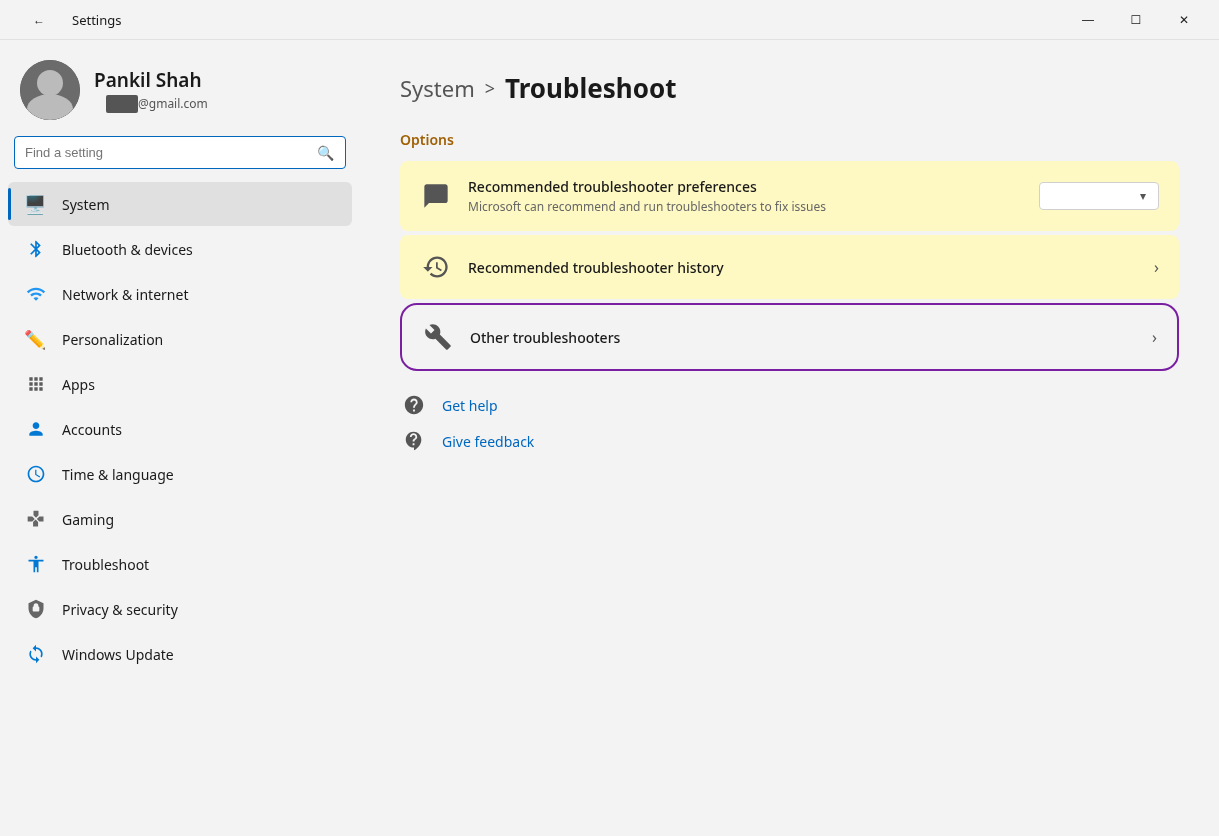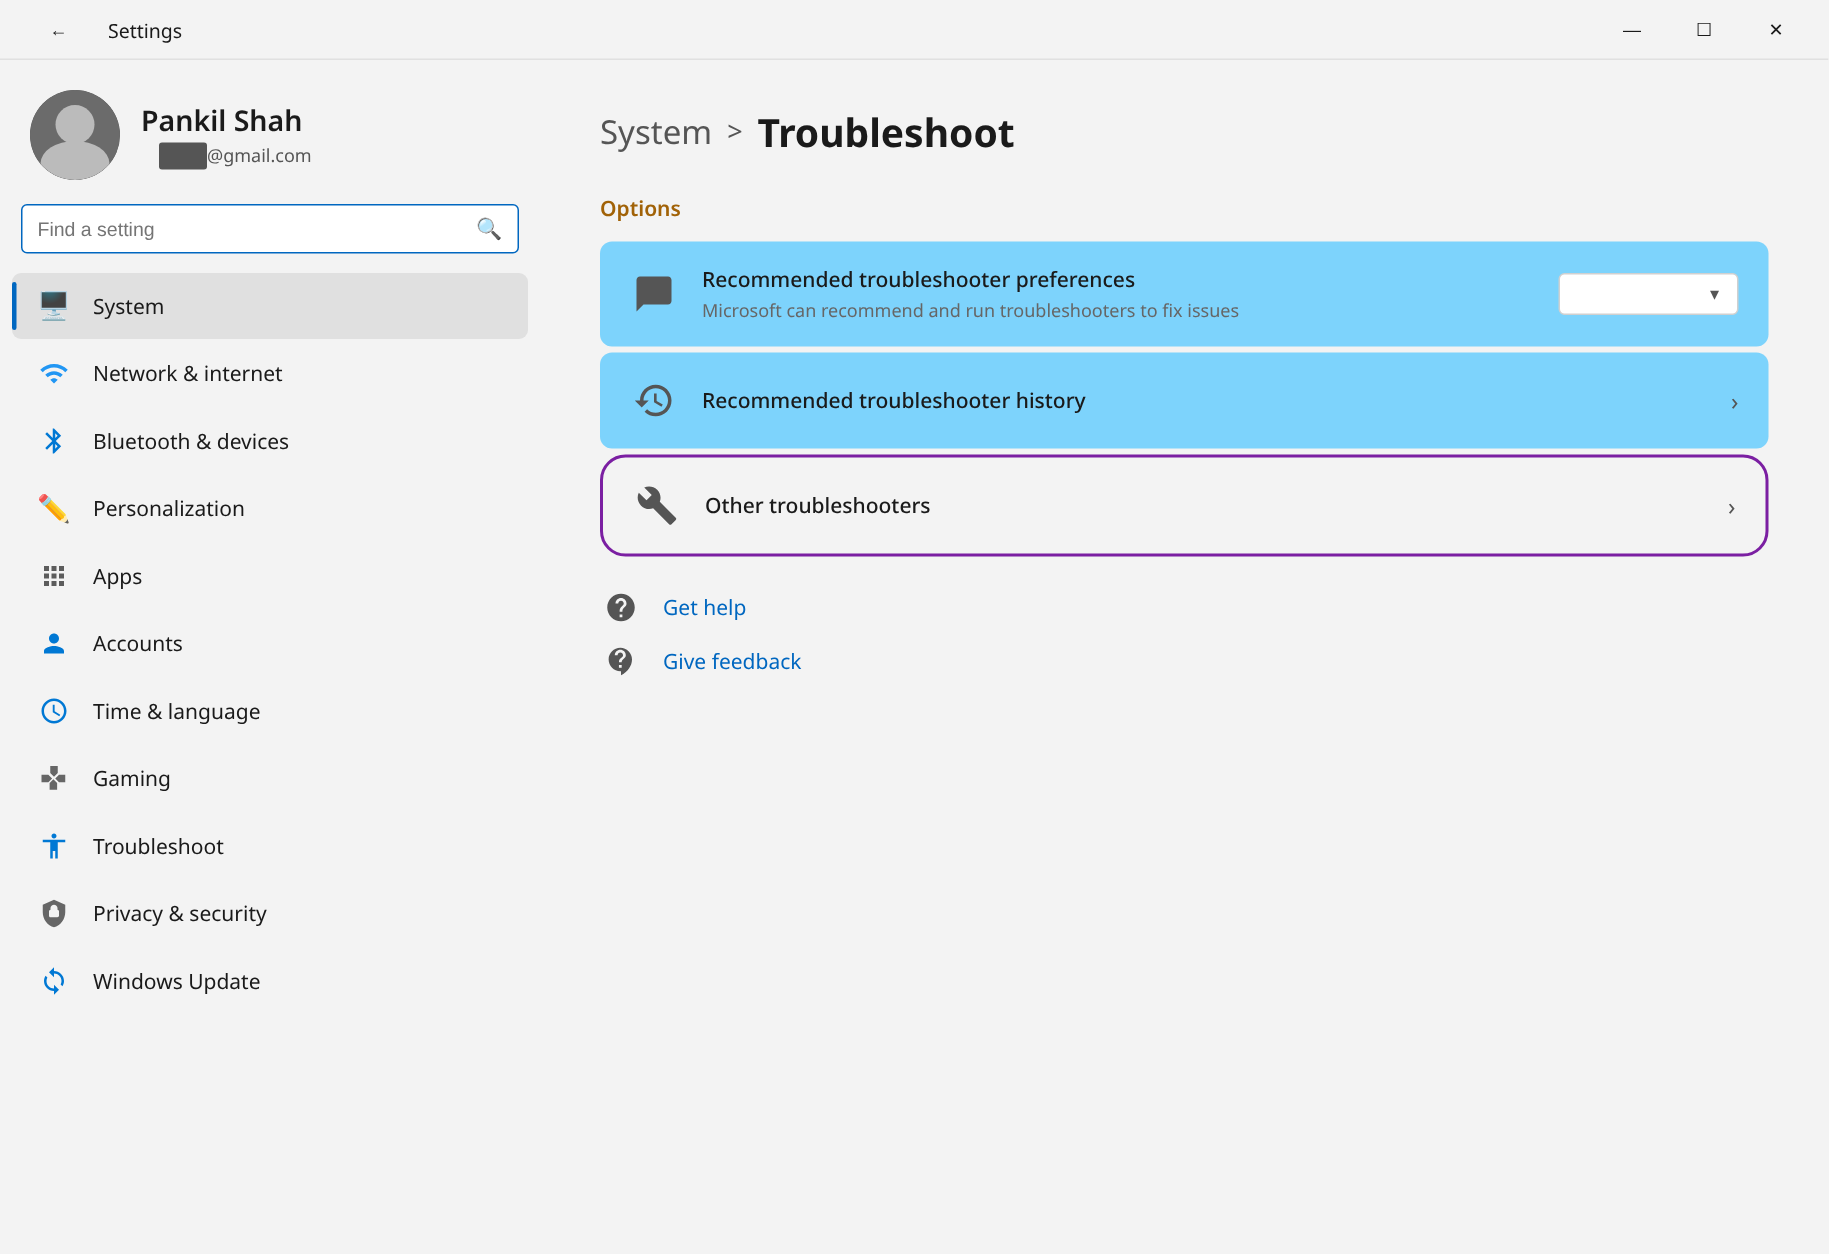--- a/index.html
+++ b/index.html
@@ -253,21 +253,21 @@
     
     .section-label {
       font-size: 14px;
       font-weight: 600;
       color: #a16207;
       margin-bottom: 12px;
     }
 
     
     .card {
-      background: #7dd3fc;
+      background: #fef9c3;
       border-radius: 8px;
       margin-bottom: 4px;
       overflow: hidden;
     }
     .card-item {
       display: flex;
       align-items: center;
       padding: 16px 20px;
       gap: 16px;
       cursor: pointer;
@@ -393,34 +393,34 @@
         <span class="search-icon-svg">🔍</span>
       </div>
     </div>
 
     <nav>
       <div class="nav-item active">
         <span class="nav-icon icon-system">🖥️</span>
         <span class="nav-label">System</span>
       </div>
       <div class="nav-item">
+        <span class="nav-icon icon-bluetooth">
+          <svg width="20" height="20" viewBox="0 0 24 24" fill="#0078d4">
+              <path d="M17.71 7.71L12 2h-1v7.59L6.41 5 5 6.41 10.59 12 5 17.59 6.41 19 11 14.41V22h1l5.71-5.71-4.3-4.29 4.3-4.29zM13 5.83l1.88 1.88L13 9.59V5.83zm1.88 10.46L13 18.17v-3.76l1.88 1.88z"></path>
+            </svg>
+        </span>
+        <span class="nav-label">Bluetooth &amp; devices</span>
+      </div>
+      <div class="nav-item">
         <span class="nav-icon icon-network">
           <svg width="20" height="20" viewBox="0 0 24 24" fill="#2196F3">
               <path d="M1 9l2 2c4.97-4.97 13.03-4.97 18 0l2-2C16.93 2.93 7.08 2.93 1 9zm8 8l3 3 3-3c-1.65-1.66-4.34-1.66-6 0zm-4-4l2 2c2.76-2.76 7.24-2.76 10 0l2-2C15.14 9.14 8.87 9.14 5 13z"></path>
             </svg>
         </span>
         <span class="nav-label">Network &amp; internet</span>
-      </div>
-      <div class="nav-item">
-        <span class="nav-icon icon-bluetooth">
-          <svg width="20" height="20" viewBox="0 0 24 24" fill="#0078d4">
-              <path d="M17.71 7.71L12 2h-1v7.59L6.41 5 5 6.41 10.59 12 5 17.59 6.41 19 11 14.41V22h1l5.71-5.71-4.3-4.29 4.3-4.29zM13 5.83l1.88 1.88L13 9.59V5.83zm1.88 10.46L13 18.17v-3.76l1.88 1.88z"></path>
-            </svg>
-        </span>
-        <span class="nav-label">Bluetooth &amp; devices</span>
       </div>
       <div class="nav-item">
         <span class="nav-icon icon-personalization">✏️</span>
         <span class="nav-label">Personalization</span>
       </div>
       <div class="nav-item">
         <span class="nav-icon icon-apps">
           <svg width="20" height="20" viewBox="0 0 24 24" fill="#5c5c5c">
               <path d="M4 8h4V4H4v4zm6 12h4v-4h-4v4zm-6 0h4v-4H4v4zm0-6h4v-4H4v4zm6 0h4v-4h-4v4zm6-10v4h4V4h-4zm-6 4h4V4h-4v4zm6 6h4v-4h-4v4zm0 6h4v-4h-4v4z"></path>
             </svg>

